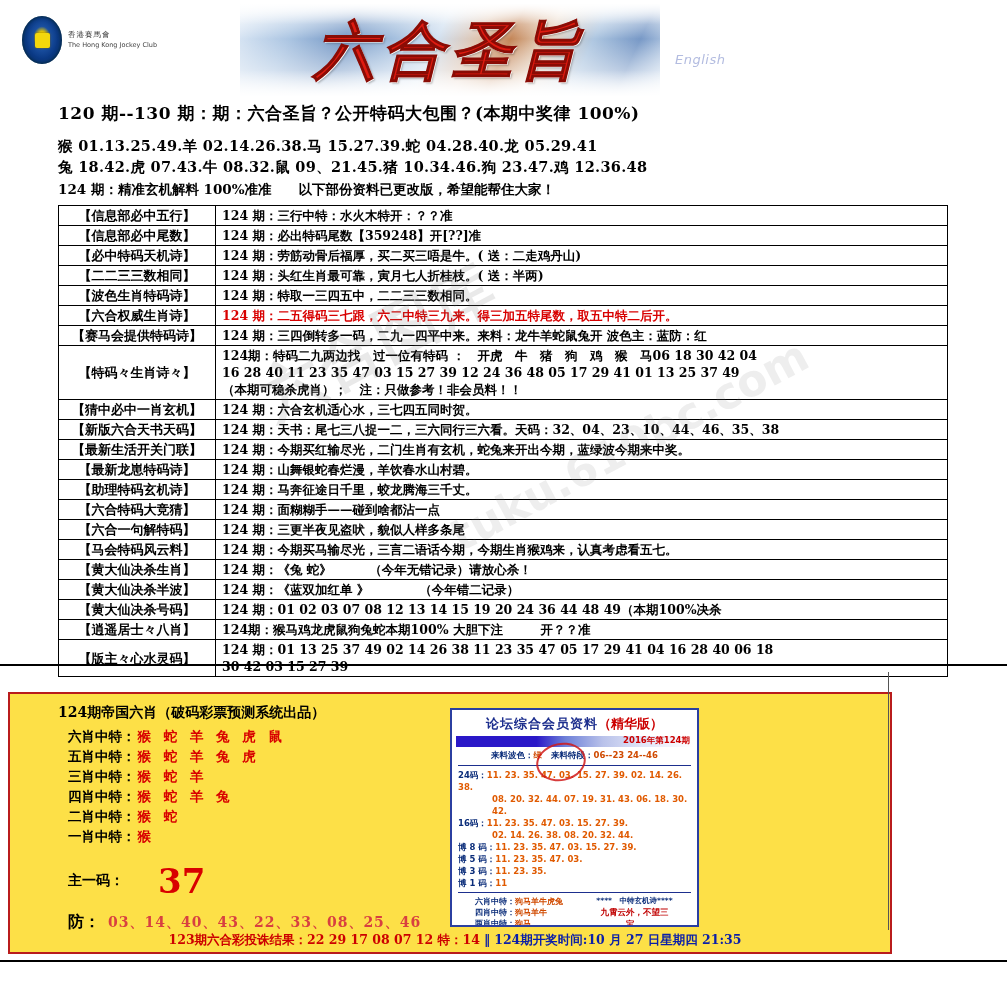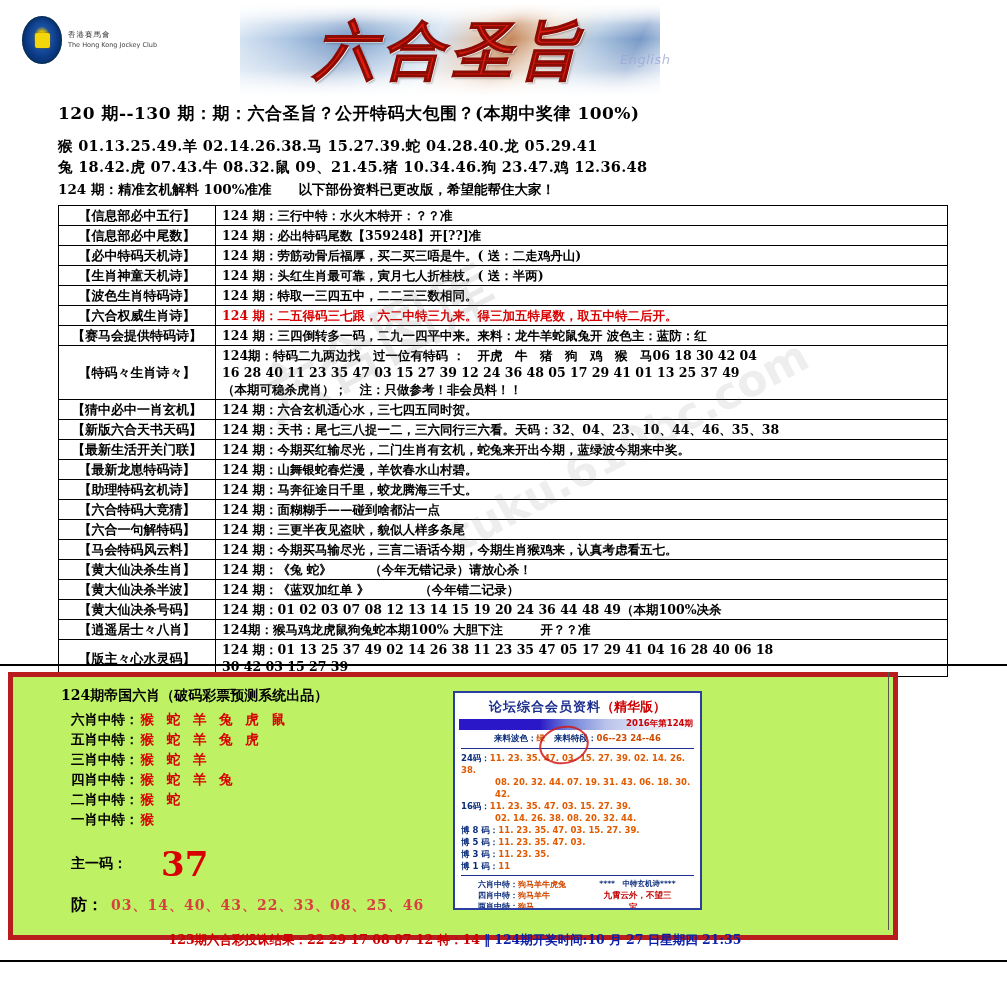--- a/index.html
+++ b/index.html
@@ -52,21 +52,21 @@
     text-align:center;
     font-family:"DejaVu Serif","Liberation Serif",serif;
     font-weight:bold;font-size:62px;line-height:86px;
     color:#e01b10;
     letter-spacing:6px;
     -webkit-text-stroke:1px #8a0c05;
     text-shadow:1px 1px 0 #fff, 2px 2px 2px rgba(0,0,0,.25);
     font-style:italic;
   }
   .english-link{
-    position:absolute;left:620px;top:52px;
+    position:absolute;left:675px;top:52px;
     font-size:13px;color:#9aa6d6;font-style:italic;
     letter-spacing:.5px;opacity:.75;
   }
 
   
   .intro{padding:0 0 0 58px;}
   .intro .line1{
     font-family:"DejaVu Serif","Liberation Serif",serif;
     font-weight:bold;font-size:17px;margin:4px 0 10px 0;letter-spacing:.5px;
   }
@@ -99,23 +99,23 @@
   }
   table.main td.lbl{
     width:148px;text-align:center;font-size:13px;letter-spacing:0px;
   }
   table.main td.val{padding-left:6px;}
   .red{color:#d80000;}
   .val .sub{display:block;}
 
   
   .bottom-panel{
-    position:absolute;left:8px;top:672px;width:880px;height:258px;
-    border:5px solid #b91c1c;
-    background:#bef264;
+    position:absolute;left:8px;top:692px;width:880px;height:258px;
+    border:2px solid #b91c1c;
+    background:#fde047;
   }
   .bp-left{position:absolute;left:48px;top:10px;width:390px;}
   .bp-title{
     font-family:"DejaVu Serif","Liberation Serif",serif;
     font-weight:bold;font-size:14px;margin-bottom:4px;
   }
   .bp-row{
     font-family:"DejaVu Serif","Liberation Serif",serif;
     font-weight:bold;font-size:13.5px;line-height:20px;
     padding-left:10px;
@@ -242,21 +242,21 @@
           </tr>
           <tr>
             <td class="lbl">【信息部必中尾数】</td>
             <td class="val"><span>124 期：</span><span>必出特码尾数【359248】开[??]准</span></td>
           </tr>
           <tr>
             <td class="lbl">【必中特码天机诗】</td>
             <td class="val"><span>124 期：</span><span>劳筋动骨后福厚，买二买三唔是牛。( 送：二走鸡丹山)</span></td>
           </tr>
           <tr>
-            <td class="lbl">【生肖神童天机诗】</td>
+            <td class="lbl">【二二三三数相同】</td>
             <td class="val"><span>124 期：</span><span>头红生肖最可靠，寅月七人折桂枝。( 送：半两)</span></td>
           </tr>
           <tr>
             <td class="lbl">【波色生肖特码诗】</td>
             <td class="val"><span>124 期：</span><span>特取一三四五中，二二三三数相同。</span></td>
           </tr>
           <tr>
             <td class="lbl">【六合权威生肖诗】</td>
             <td class="val"><span class="red">124 期：</span><span class="red">二五得码三七跟，六二中特三九来。得三加五特尾数，取五中特二后开。</span></td>
           </tr>

